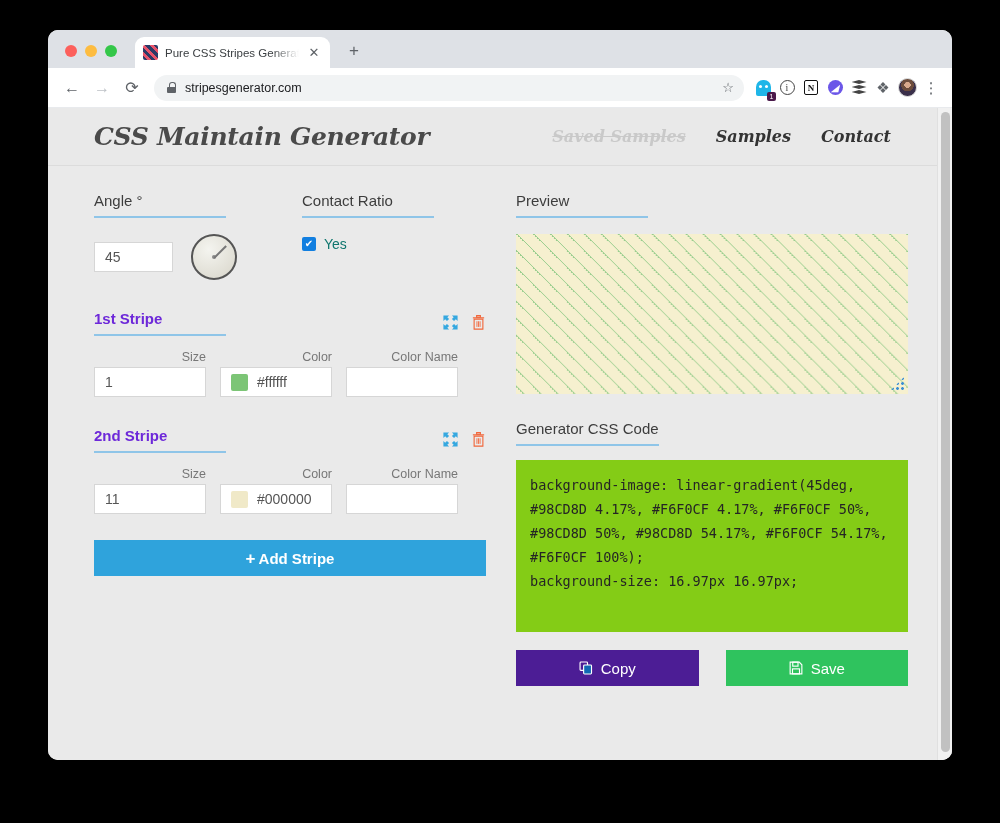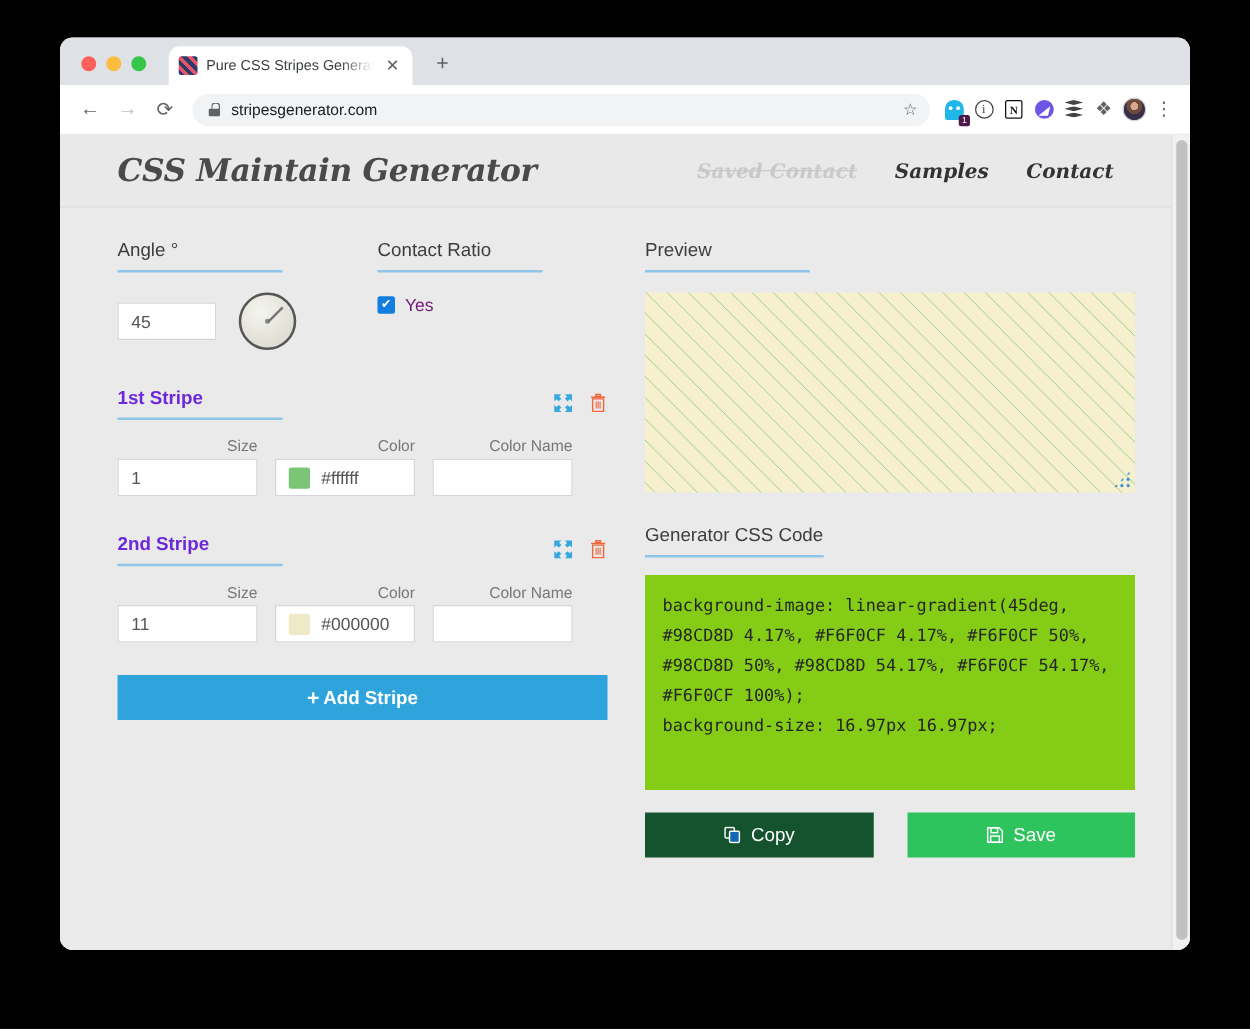--- a/index.html
+++ b/index.html
@@ -290,21 +290,21 @@
 
   
   .ratio-block { margin-top: 18px; display: flex; align-items: center; gap: 8px; }
   .checkbox {
     width: 14px; height: 14px;
     background: #127fe0;
     border-radius: 2px;
     display: flex; align-items: center; justify-content: center;
     color: #fff; font-size: 10px; line-height: 1;
   }
-  .ratio-text { font-size: 14px; color: #701a75; }
+  .ratio-text { font-size: 14px; color: #0f766e; }
 
   
   .stripe-group { margin-top: 30px; }
   .stripe-head { display: flex; align-items: flex-end; }
   .stripe-title {
     font-size: 15px; color: #6d28d9; font-weight: bold;
     padding-bottom: 7px;
     border-bottom: 2px solid #8fc5e8;
     width: 132px;
   }
@@ -374,21 +374,21 @@
 
   .btn-row { display: flex; gap: 27px; margin-top: 18px; }
   .btn {
     flex: 1;
     height: 36px;
     display: flex; align-items: center; justify-content: center;
     gap: 8px;
     color: #fff;
     font-size: 15px;
   }
-  .btn-copy { background: #14532d; text-align: right; }
+  .btn-copy { background: #4c1d95; text-align: right; }
   .btn-save { background: #2fc35e; }
 
   .icon-copy { width: 14px; height: 14px; position: relative; flex: none; }
   .icon-save { width: 14px; height: 14px; position: relative; flex: none; }
 </style>
 </head>
 <body>
 
 <div class="window">
 
@@ -447,21 +447,21 @@
         <span class="ext-menu">⋮</span>
       </div>
   </div>
 
   <div class="viewport">
     <div class="page">
 
       <div class="site-header">
         <div class="logo">CSS Maintain Generator</div>
         <div class="nav">
-          <a href="#" class="disabled">Saved Contact</a>
+          <a href="#" class="disabled">Saved Samples</a>
           <a href="#">Samples</a>
           <a href="#">Contact</a>
         </div>
       </div>
 
       <div class="content">
 
         <div class="col-left">
 
           <div class="row">

